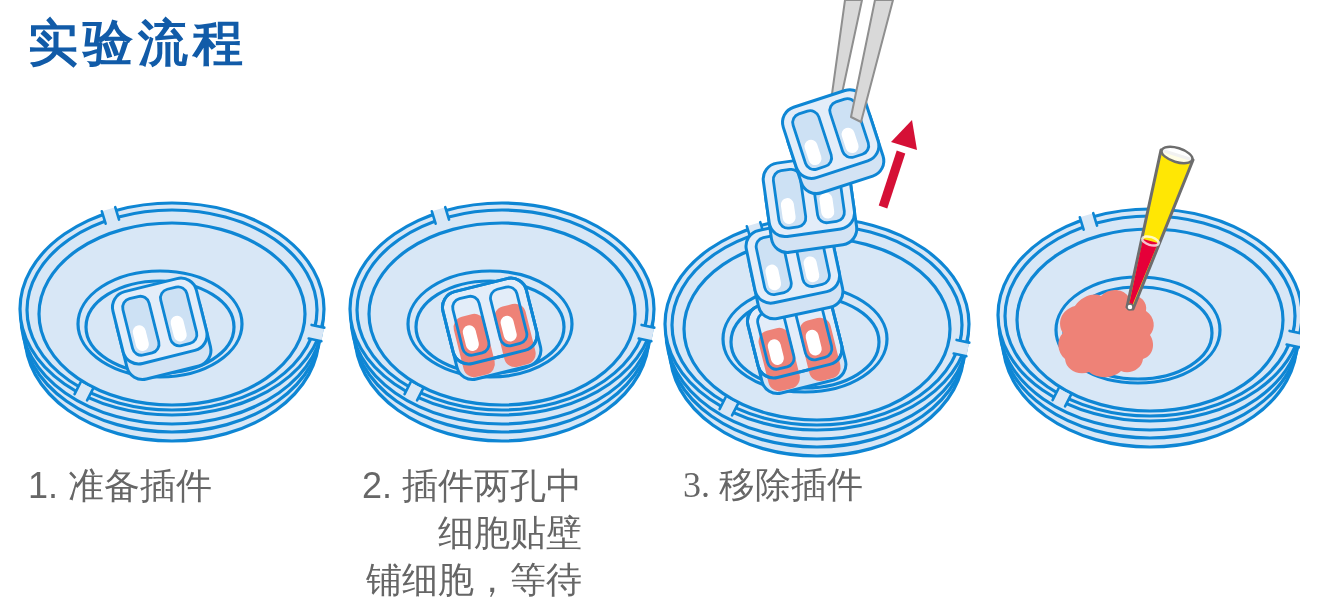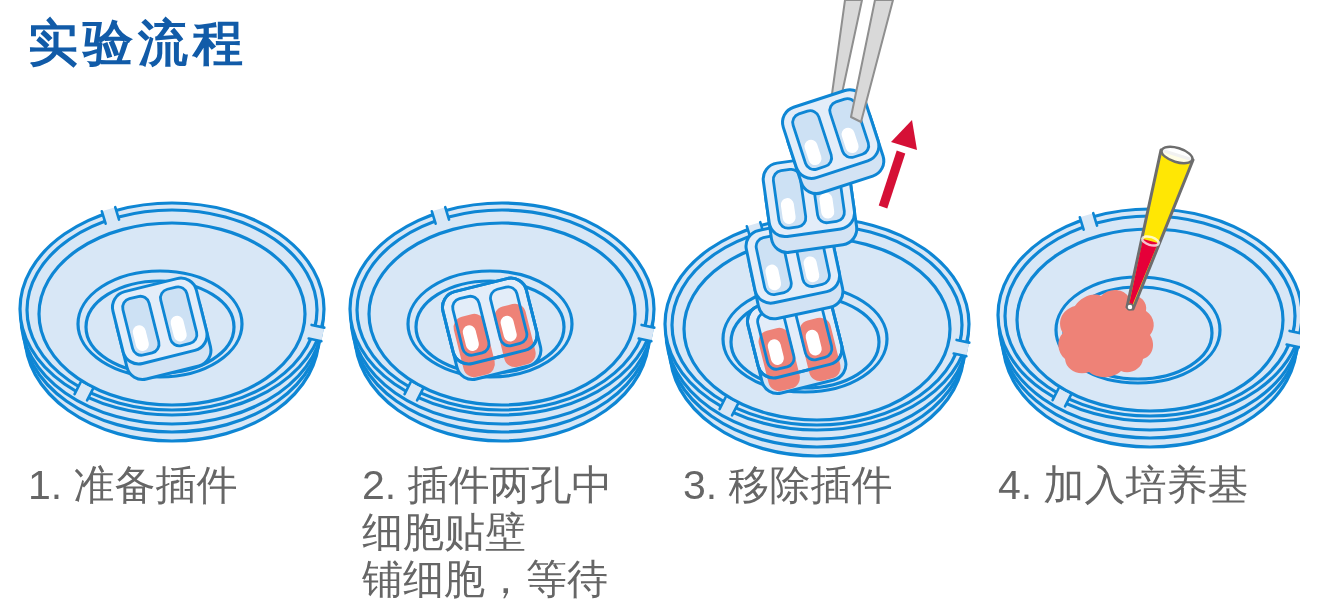--- a/index.html
+++ b/index.html
@@ -13,24 +13,24 @@
   html,body{margin:0;padding:0;}
   body{font-family:"Liberation Sans","DejaVu Sans",sans-serif;background:var(--background);}
   .stage{position:relative;width:1300px;height:611px;background:var(--background);overflow:hidden;}
   .title{position:absolute;left:28px;top:14px;margin:0;font-size:50px;line-height:58px;
          font-weight:700;letter-spacing:5px;color:var(--title_blue);}
   .fig{position:absolute;}
   .fig1{left:10px;top:190px;width:320px;height:265px;}
   .fig2{left:340px;top:190px;width:320px;height:265px;}
   .fig3{left:650px;top:0;width:330px;height:460px;}
   .fig4{left:980px;top:130px;width:346px;height:330px;}
-  .label{position:absolute;font-size:41px;line-height:47px;color:var(--label_gray);white-space:nowrap;}
+  .label{position:absolute;font-size:36px;line-height:47px;color:var(--label_gray);white-space:nowrap;}
   .l1{left:28px;top:462px;}
-  .l2{left:362px;top:462px;}
-  .l3{left:683px;top:462px;}
+  .l2{left:362px;top:462px;text-align:right;}
+  .l3{left:683px;top:462px;font-family:Liberation Serif, serif;}
   .l4{left:998px;top:462px;}
 
   
   .db{stroke:var(--line_blue);stroke-width:3.2;fill:none;}
   .df{fill:var(--dish_fill);}
   .notch-bg{fill:var(--dish_fill);}
   .notch-tick{stroke:var(--line_blue);stroke-width:2.6;stroke-linecap:round;}
   
   .ins-side{fill:var(--insert_side_fill);stroke:var(--line_blue);stroke-width:3;}
   .ins-body{fill:var(--insert_body_fill);stroke:var(--line_blue);stroke-width:3;}
@@ -154,16 +154,15 @@
   </div>
   <div class="label l2">
     <div>2. 插件两孔中</div>
     <div>细胞贴壁</div>
     <div>铺细胞，等待</div>
   </div>
   <div class="label l3">
     <div>3. 移除插件</div>
   </div>
   <div class="label l4">
-    <div>4. 加入培养基</div>
   </div>
 
 </div>
 
 </body></html>

